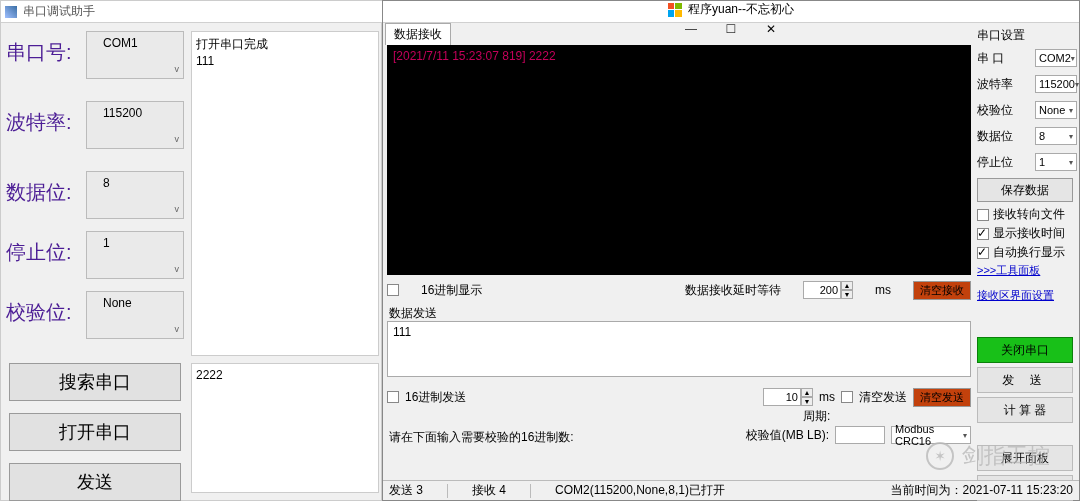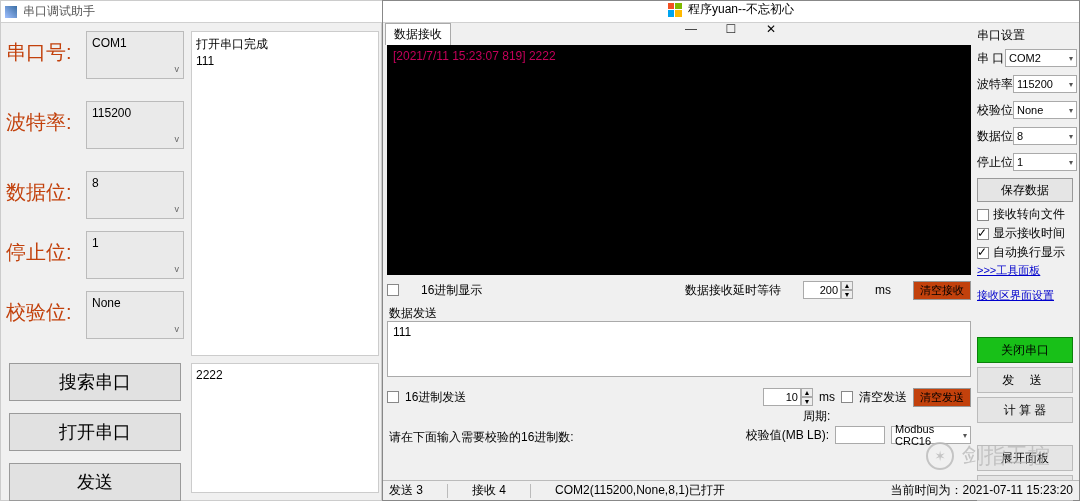--- a/index.html
+++ b/index.html
@@ -7,22 +7,22 @@
 
   
   .left-app { position:absolute; left:0; top:0; width:382px; height:501px; border:1px solid #ccc; background:#f0f0f0; }
   .left-title { position:absolute; left:0; top:0; width:382px; height:22px; background:#fff; border-bottom:1px solid #d0d0d0; display:flex; align-items:center; padding:0 4px; }
   .left-title .ticon { width:12px; height:12px; background:linear-gradient(45deg,#a0c0ff,#3a6ea5); margin-right:6px; }
   .left-title span { font-size:12px; color:#555; }
 
   .left-body { position:absolute; left:0; top:22px; right:0; bottom:0; }
 
   .cfg-row { position:absolute; left:5px; width:180px; height:60px; }
-  .cfg-row .lbl { position:absolute; left:0; top:8px; font-size:20px; font-weight:400; color:#c2410c; }
-  .cfg-row .combo { position:absolute; left:80px; top:0; width:98px; height:48px; background:#eaeaea; border:1px solid #bbb; display:flex; align-items:flex-start; justify-content:space-between; padding:4px 4px 0 5px; font-size:12px; }
+  .cfg-row .lbl { position:absolute; left:0; top:8px; font-size:20px; font-weight:400; color:#4c1d95; }
+  .cfg-row .combo { position:absolute; left:80px; top:0; width:98px; height:48px; background:#eaeaea; border:1px solid #bbb; display:flex; align-items:flex-start; justify-content:space-between; padding:4px 4px 0 16px; font-size:12px; }
   .cfg-row .combo .cv { }
   .cfg-row .combo .ar { font-size:9px; color:#666; align-self:flex-end; padding-bottom:4px; }
 
   .big-btn { position:absolute; left:8px; width:172px; height:38px; background:#e1e1e1; border:1px solid #9a9a9a; display:flex; align-items:center; justify-content:center; font-size:18px; }
 
   .left-log { position:absolute; left:190px; top:8px; width:188px; height:325px; background:#fff; border:1px solid #ccc; padding:4px; font-size:12px; line-height:1.4; white-space:pre-line; }
   .left-send { position:absolute; left:190px; top:340px; width:188px; height:130px; background:#fff; border:1px solid #ccc; padding:4px; font-size:12px; }
 
   
   .right-app { position:absolute; left:382px; top:0; width:698px; height:501px; background:#f0f0f0; border:1px solid #888; }
@@ -72,21 +72,21 @@
 
   .status-bar { position:absolute; left:0; bottom:0; width:100%; height:20px; border-top:1px solid #bbb; background:#f0f0f0; display:flex; align-items:center; font-size:12px; padding:0 6px; gap:18px; }
   .status-bar .stat-sep { border-left:1px solid #bbb; height:14px; margin:0 6px; }
   .status-bar .stat-right { margin-left:auto; }
 
   
   .side-panel { position:absolute; right:2px; top:4px; width:100px; bottom:24px; font-size:12px; }
   .sp-heading { font-size:12px; margin-bottom:4px; }
   .sp-row { display:flex; align-items:center; justify-content:space-between; margin-bottom:6px; height:20px; }
   .sp-row .lab { white-space:nowrap; }
-  .sp-row .sel { width:72px; height:18px; border:1px solid #aaa; background:#fff; display:flex; align-items:center; justify-content:space-between; padding:0 3px; font-size:11px; }
+  .sp-row .sel { width:42px; height:18px; border:1px solid #aaa; background:#fff; display:flex; align-items:center; justify-content:space-between; padding:0 3px; font-size:11px; }
   .sp-row .sel .ar { font-size:8px; color:#555; }
   .sp-btn-wide { width:96px; height:24px; border:1px solid #999; background:#e5e5e5; display:flex; align-items:center; justify-content:center; margin:4px 0; }
   .sp-chk-row { display:flex; align-items:center; gap:4px; margin:2px 0; }
   .sp-link { color:#0000cc; text-decoration:underline; font-size:11px; cursor:pointer; }
 
   .close-port { background:#18c018; color:#000; width:96px; height:26px; display:flex; align-items:center; justify-content:center; margin:4px 0; border:1px solid #0a800a; }
   .gray-btn { width:96px; height:26px; background:#e5e5e5; border:1px solid #bbb; display:flex; align-items:center; justify-content:center; margin:4px 0; letter-spacing:6px; }
   .gray-btn.nol { letter-spacing:0; }
 
   

